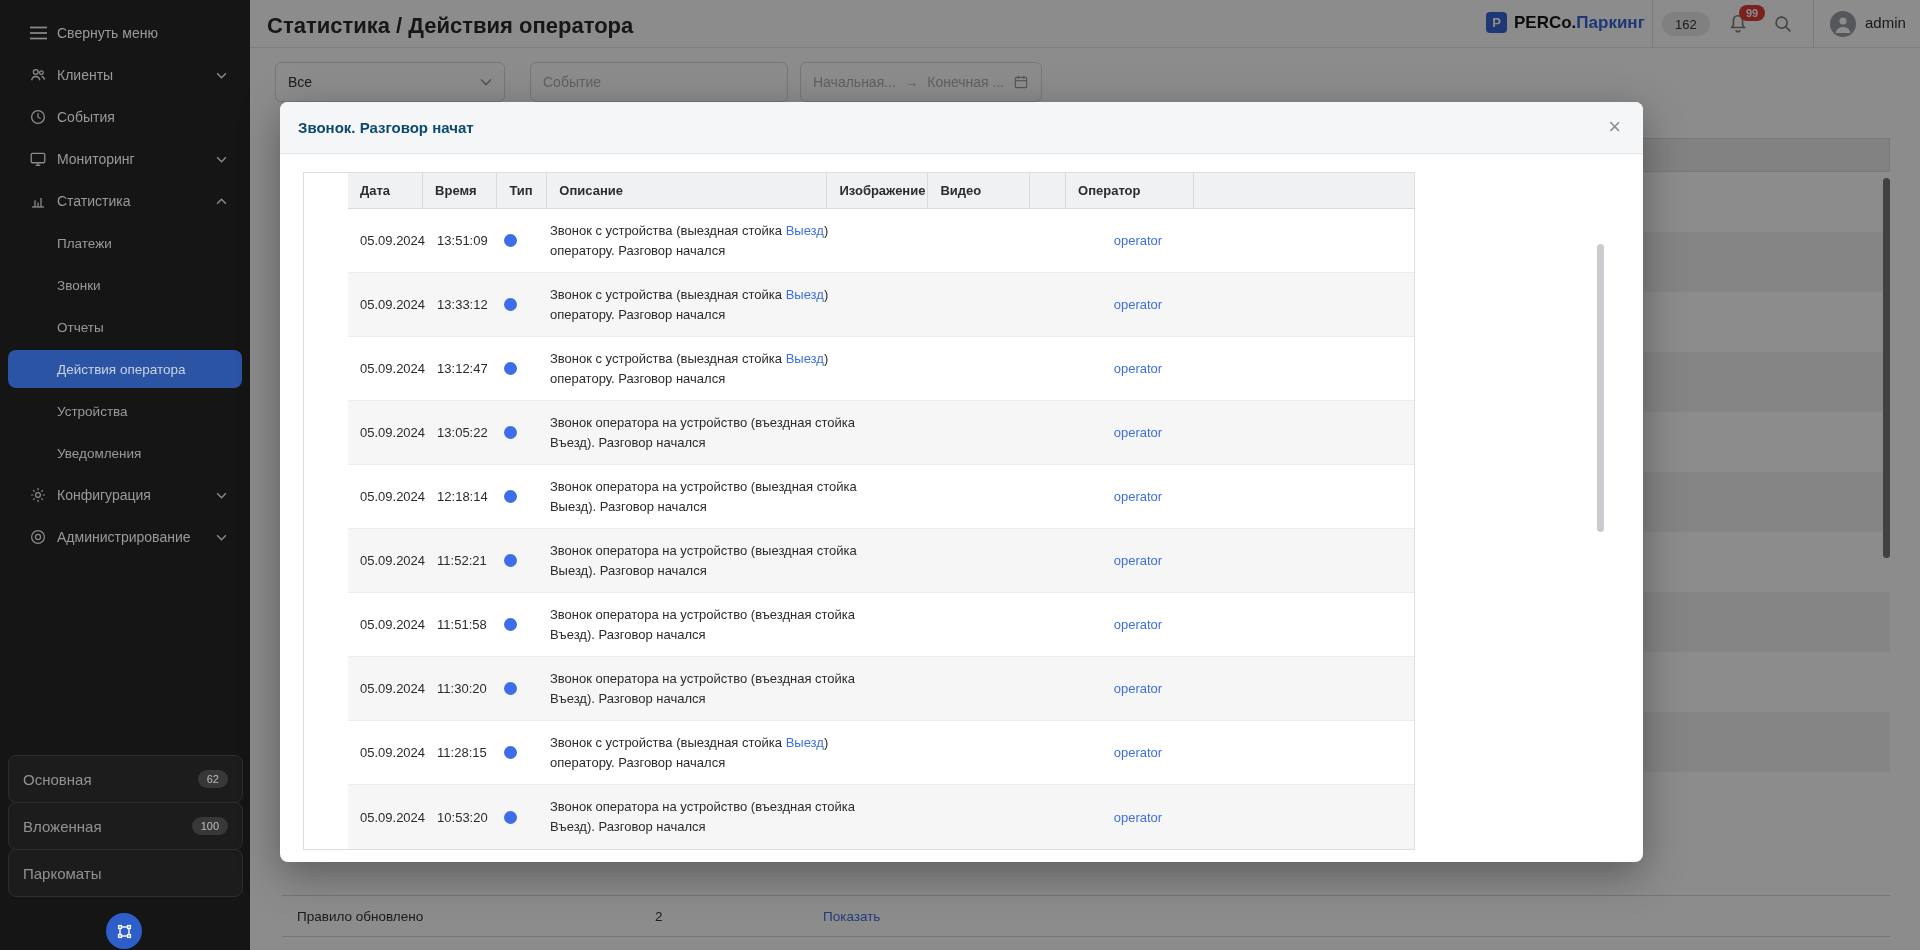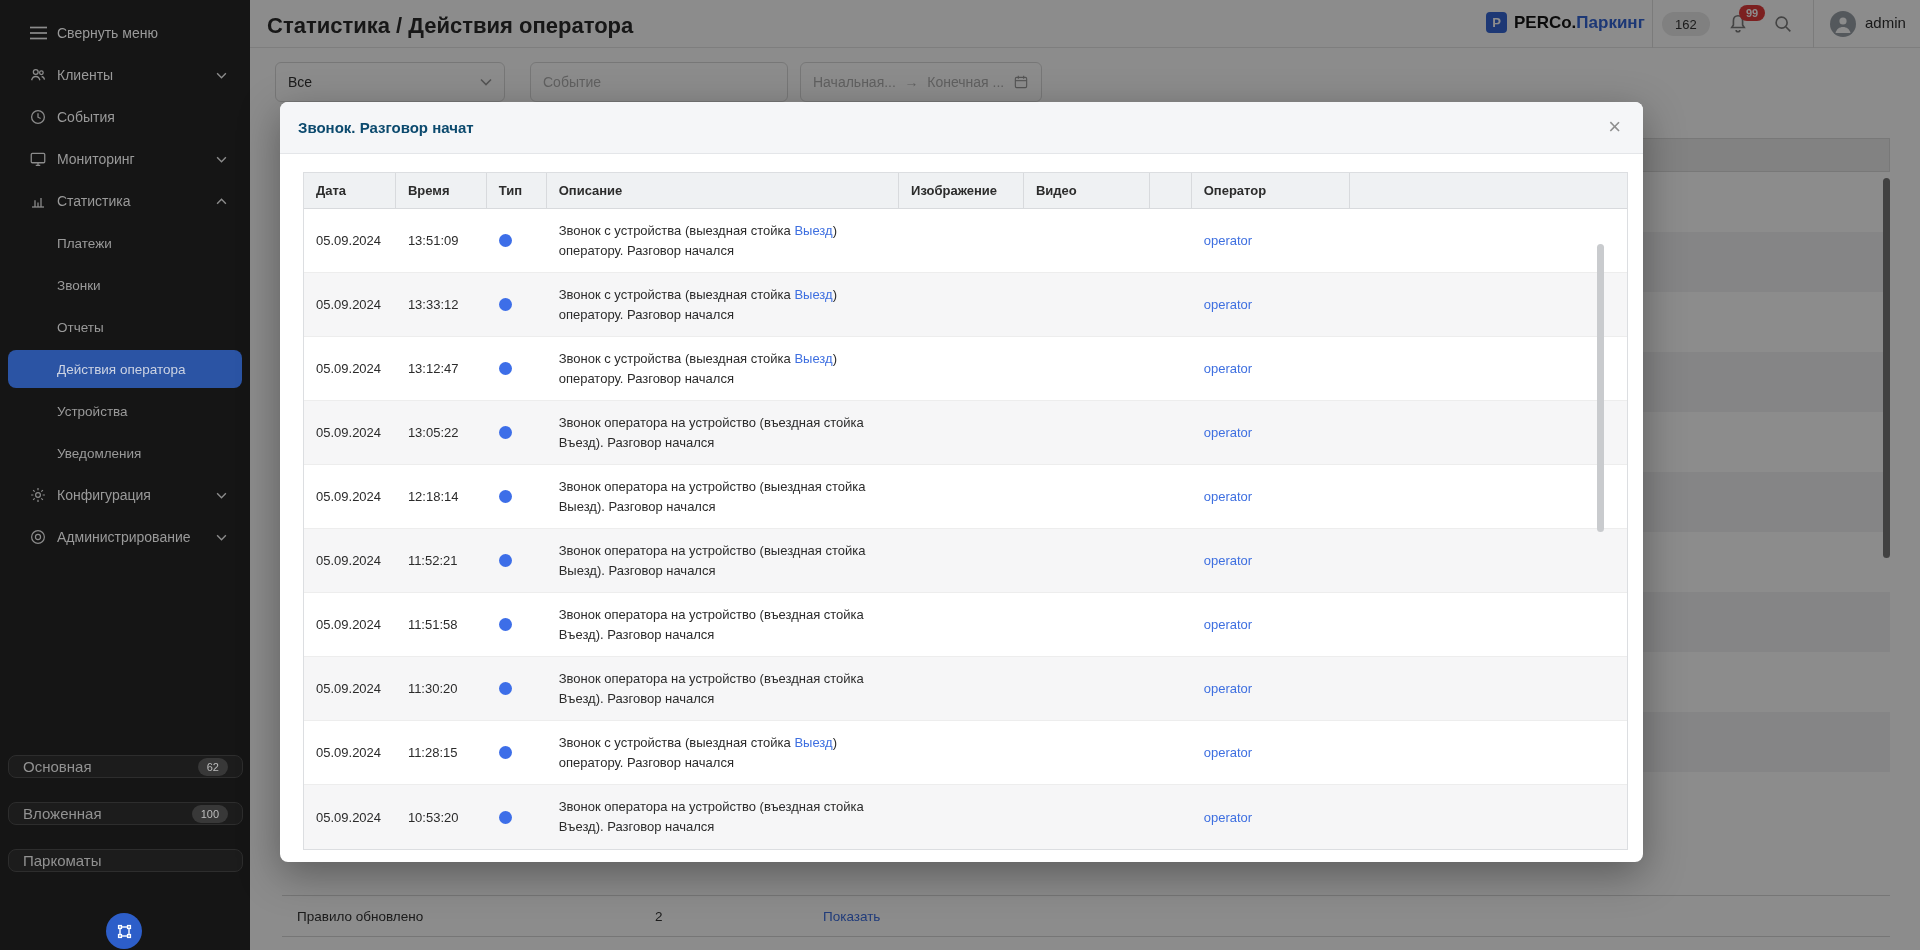--- a/index.html
+++ b/index.html
@@ -8,21 +8,21 @@
 
   
   #sidebar { position:absolute; left:0; top:0; width:250px; height:950px; background:#151515; z-index:60; }
   .s-item { position:absolute; left:0; width:250px; height:42px; display:flex; align-items:center; color:#9a9a9a; font-size:14px; cursor:pointer; }
   .s-ico { position:absolute; left:28px; width:20px; height:20px; display:flex; align-items:center; justify-content:center; color:#8c8c8c; }
   .s-lbl { position:absolute; left:57px; white-space:nowrap; }
   .s-chev { position:absolute; right:22px; width:12px; height:12px; display:flex; align-items:center; }
   .s-sub .s-lbl { left:57px; font-size:13.5px; }
   .s-active { left:8px; width:234px; height:38px; background:#2b54a4; border-radius:8px; }
   .s-active .s-lbl { left:49px; color:#ccd3e3; }
-  .zone { position:absolute; left:8px; width:235px; height:23px; background:#1c1c1c; border:1px solid #2d2d2d; border-radius:8px;
+  .zone { position:absolute; left:8px; width:235px; height:48px; background:#1c1c1c; border:1px solid #2d2d2d; border-radius:8px;
     display:flex; align-items:center; color:#929292; font-size:15px; padding:0 14px; cursor:pointer; justify-content:space-between; }
   .zbadge { background:#383838; color:#bdbdbd; font-size:11px; border-radius:10px; padding:3px 9px; }
   #fab { position:absolute; left:106px; top:913px; width:36px; height:36px; border-radius:50%; background:#2d5ec9;
     display:flex; align-items:center; justify-content:center; cursor:pointer; }
 
   
   #content { position:absolute; left:250px; top:0; width:1670px; height:950px; background:#fff; }
   #topbar { position:absolute; left:0; top:0; width:1670px; height:48px; background:#fff; border-bottom:1px solid #e6e6e6; }
   #breadcrumb { position:absolute; left:17px; top:13px; font-size:22px; font-weight:bold; color:#2a2a2a; }
   .vdiv { position:absolute; top:0; width:1px; height:48px; background:#e0e0e0; }
@@ -56,21 +56,21 @@
   #bgfooter .bf3 { position:absolute; left:541px; color:#3e6fe0; cursor:pointer; }
 
   #overlay { position:absolute; left:250px; top:0; width:1670px; height:950px; background:rgba(0,0,0,0.45); z-index:70; }
 
   
   #modal { position:absolute; left:280px; top:102px; width:1363px; height:760px; background:#fff; border-radius:8px;
     box-shadow:0 12px 40px rgba(0,0,0,0.35); z-index:100; }
   #mtitlebar { position:absolute; left:0; top:0; width:1363px; height:52px; background:#f5f6f8; border-bottom:1px solid #e4e6e9; border-radius:8px 8px 0 0; }
   #mtitle { position:absolute; left:18px; top:17px; font-size:15px; font-weight:bold; color:#0c4a6e; }
   #mclose { position:absolute; right:22px; top:11px; font-size:22px; color:#8f8f8f; cursor:pointer; line-height:28px; }
-  #mtable { position:absolute; left:23px; top:70px; width:1325px; border:1px solid #dcdee1; }
+  #mtable { position:absolute; left:23px; top:70px; width:1112px; border:1px solid #dcdee1;padding-left:44px; }
   #mthead { display:flex; height:36px; background:#eff1f3; border-bottom:1px solid #d8dadd; }
   .hcell { height:100%; display:flex; align-items:center; padding-left:12px; font-size:13px; font-weight:bold; color:#2c2c2c; border-right:1px solid #d8dadd; }
   .hcell:last-child { border-right:none; }
   .mrow { display:flex; height:64px; border-bottom:1px solid #ededed; background:#fff; }
   .mrow.alt { background:#f6f6f7; }
   .mrow:last-child { border-bottom:none; }
   .cell { display:flex; align-items:center; padding-left:12px; font-size:13px; color:#2b2b2b; }
   .dot { width:13px; height:13px; border-radius:50%; background:#3d6ee8; }
   .desc-in { width:336px; line-height:20px; }
   .lnk { color:#3e6fe0; text-decoration:none; cursor:pointer; }

